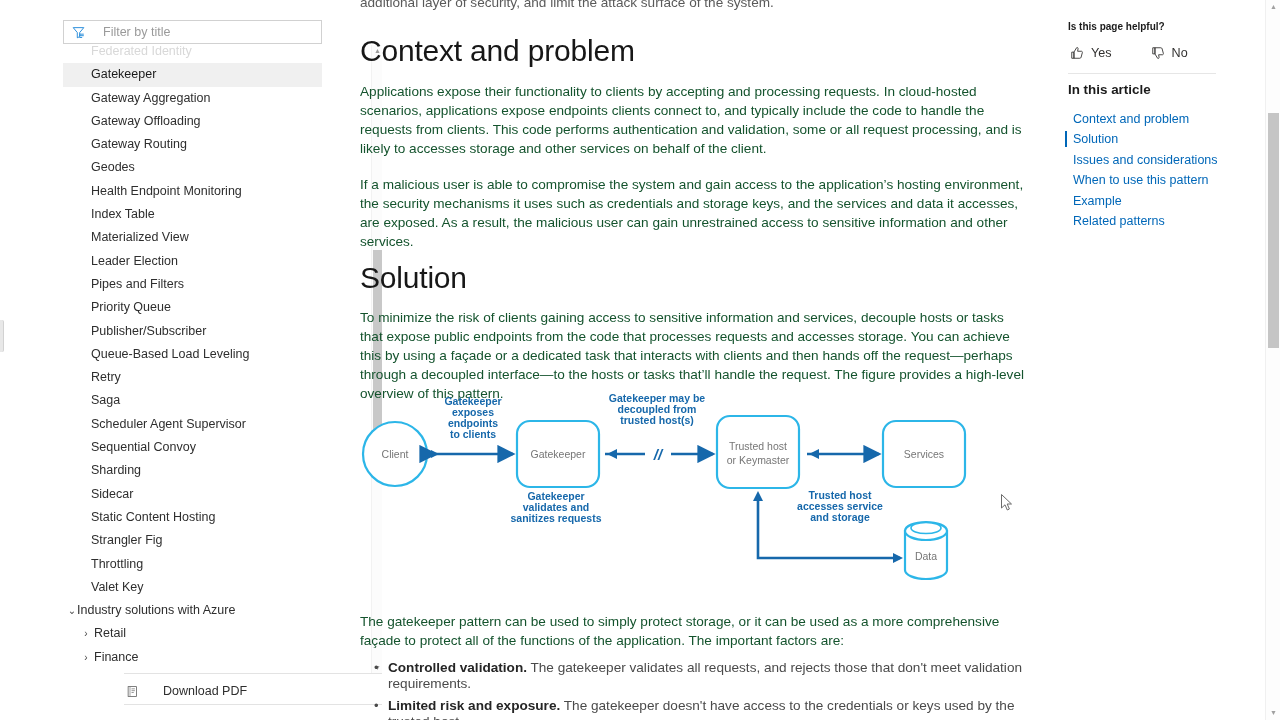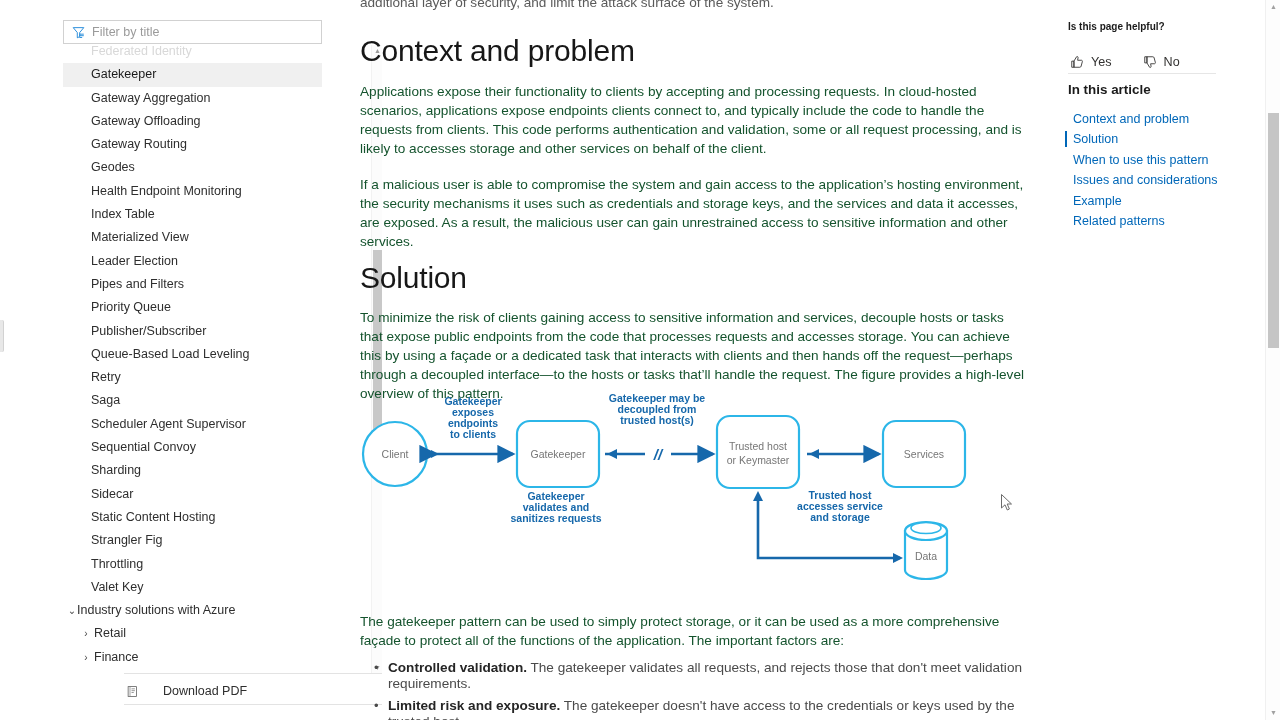--- a/index.html
+++ b/index.html
@@ -20,21 +20,21 @@
     border-top-right-radius: 2px; border-bottom-right-radius: 2px;
   }
 
   
   .sidebar {
     position: absolute; left: 60px; top: 0; width: 262px; height: 720px;
     background: #fff;
   }
   .filter-wrap { position: absolute; left: 3px; top: 20px; width: 259px; height: 24px; }
   .filter-box {
-    display: flex; align-items: center; gap: 7px;
+    display: flex; align-items: center; gap: 18px;
     width: 100%; height: 24px;
     border: 1px solid #d1d1d1; background: #fff;
     padding: 0 8px;
   }
   .filter-icon { flex: 0 0 auto; width: 13px; height: 13px; display:block; }
   .filter-input {
     border: 0; outline: 0; background: transparent;
     font-family: "Liberation Sans", sans-serif;
     font-size: 12.5px; color: #9a9a9a; width: 100%;
     padding: 0;
@@ -130,21 +130,21 @@
   .figure { position: absolute; left: 0; top: 388px; width: 666px; height: 208px; }
 
   
   .cursor { position: absolute; left: 641px; top: 494px; width: 12px; height: 18px; }
 
   
   .rail { position: absolute; left: 1068px; top: 0; width: 190px; height: 720px; }
   .rail-title {
     position: absolute; left: 0; top: 21px; font-size: 10px; font-weight: 700; color: #1b1b1b;
   }
-  .vote-row { position: absolute; left: 2px; top: 55px; display: flex; gap: 31px; align-items: center; }
+  .vote-row { position: absolute; left: 2px; top: 46px; display: flex; gap: 39px; align-items: center; }
   .vote-btn { display: flex; align-items: center; gap: 7px; cursor: pointer;
      font-size: 12.6px; color: #323130; }
   .vote-icon { width: 14px; height: 14px; display:block; }
   .rail-hr { position: absolute; left: 0; top: 73px; width: 148px; height: 1px; background: #e6e6e6; }
   .rail-sub {
     position: absolute; left: 0; top: 82px; font-size: 13.4px; font-weight: 700; color: #1b1b1b;
   }
   .rail-links { position: absolute; left: 0; top: 109px; width: 190px; }
   .rail-link {
     position: relative; display: block; height: 20.4px; line-height: 20.4px;
@@ -360,22 +360,22 @@
         <span>No</span>
       </div>
     </div>
 
     <div class="rail-hr"></div>
     <div class="rail-sub">In this article</div>
 
     <div class="rail-links" id="rail-links">
         <div class="rail-link">Context and problem</div>
         <div class="rail-link active">Solution</div>
+        <div class="rail-link">Issues and considerations</div>
         <div class="rail-link">When to use this pattern</div>
-        <div class="rail-link">Issues and considerations</div>
         <div class="rail-link">Example</div>
         <div class="rail-link">Related patterns</div>
       </div>
   </div>
 
   <div class="page-scroll">
     <div class="ps-arrow up">▲</div>
     <div class="ps-thumb"></div>
     <div class="ps-arrow down">▼</div>
   </div>

